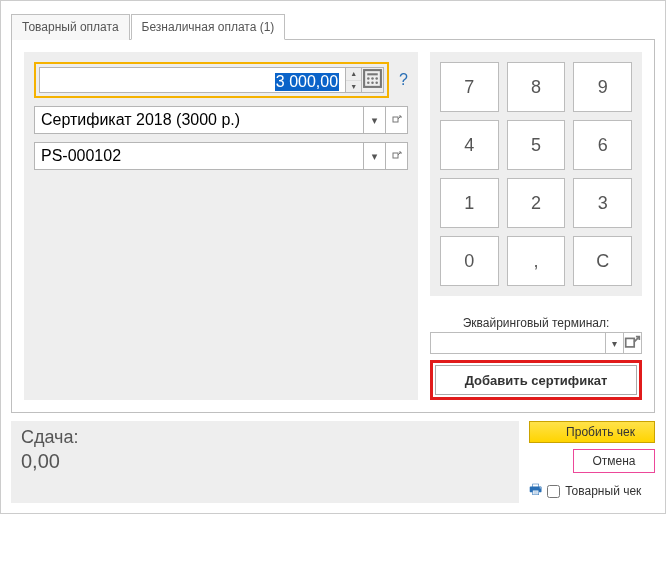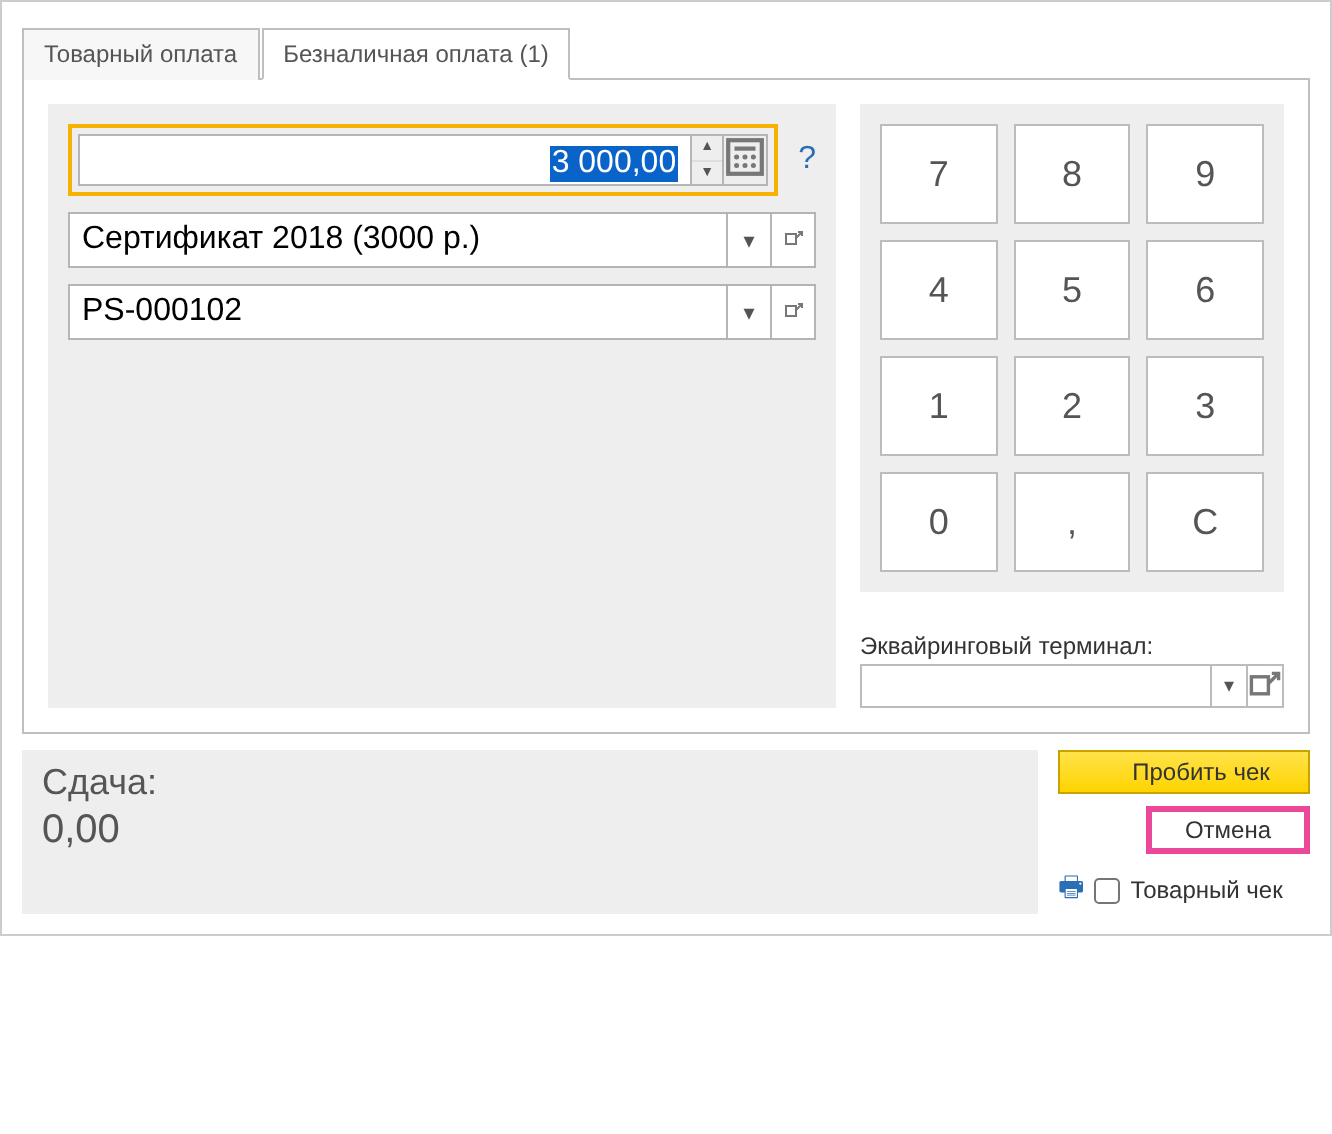--- a/index.html
+++ b/index.html
@@ -23,35 +23,35 @@
   .amount-wrap { flex: 1 1 auto; display: flex; align-items: center; }
   .amount-outer { border: 2px solid #f5b200; padding: 3px; display: flex; flex: 1; }
   .amount-spinners { display: flex; flex-direction: column; border: 1px solid #b5b5b5; border-left: none; width: 16px; }
   .amount-spinners div { flex: 1; display:flex; align-items:center; justify-content:center; font-size: 7px; color:#555; border-bottom:1px solid #ddd; cursor:pointer;}
   .amount-spinners div:last-child{border-bottom:none;}
   .help { color: #2a6fb5; margin-left: 10px; font-size: 16px; cursor: pointer; align-self: center;}
   
   .right-col { width: 212px; }
   .keypad { background: #eee; padding: 10px; display: grid; grid-template-columns: repeat(3, 1fr); gap: 8px; }
   .key { height: 50px; border: 1px solid #bcbcbc; background: #fff; display: flex; align-items: center; justify-content: center; font-size: 18px; color: #555; cursor:pointer; }
-  .rt-label { font-size: 12px; color: #333; margin: 20px 0 2px; }
+  .rt-label { font-size: 12px; color: #333; margin: 20px 0 2px; text-align: center; }
   .terminal-row { display: flex; }
   .terminal-row input { flex:1; border:1px solid #bcbcbc; height:22px; padding: 2px 4px; font-size:12px; background:#fff; }
   .terminal-row .btn-sm { width:18px; border:1px solid #bcbcbc; border-left:none; background:#fff; display:flex; align-items:center; justify-content:center; font-size:10px; cursor:pointer; color:#555;}
   .big-btn { display:block; width:100%; margin-top:8px; height:30px; border:1px solid #aaa; background:#fff; font-size:13px; font-weight:bold; color:#333; cursor:pointer; }
   .highlight-red { border: 3px solid #e11b1b; padding: 2px; margin-top: 6px; }
   .highlight-red .big-btn{ margin-top:0; }
   
   .footer { margin-top: 8px; display: flex; gap: 10px; align-items: stretch; }
   .change-box { flex:1; background: #eee; padding: 6px 10px; }
   .change-box .lbl { font-size: 18px; color:#555; }
   .change-box .val { font-size: 20px; color:#555; margin-top:2px; }
   .footer-right { width: 126px; display:flex; flex-direction:column; gap:6px; }
   .btn-yellow { height:22px; border:1px solid #caa300; background: linear-gradient(#ffe24a,#ffd400); font-size:12px; font-weight:normal; color:#333; cursor:pointer;padding-left:23px; }
-  .btn-grey { height:24px; border:3px solid #ec4899; background:#fff; font-size:12px; color:#333; cursor:pointer;margin-left:44px;}
+  .btn-grey { height:24px; border:1px solid #ec4899; background:#fff; font-size:12px; color:#333; cursor:pointer;margin-left:44px;}
   .chk-row { display:flex; align-items:center; gap:5px; font-size:12px; color:#333; }
   .chk-row input { margin:0; }
   .printer-icon { color:#2a6fb5; font-size:14px; }
   .hidden-sel { background:#0a63c9; color:#fff; padding: 0 1px;}
   .amount-display { flex:1; text-align:right; border:1px solid #b5b5b5; height:26px; font-size:16px; padding:3px 6px 0 0; background:#fff; display:flex; justify-content:flex-end; align-items:center;}
 </style>
 </head>
 <body>
 
 <div class="window">
@@ -145,20 +145,23 @@
           <div class="btn-sm">▾</div>
           <div class="btn-sm">
             <svg viewBox="0 0 10 10">
                 <rect x="1" y="2" width="5" height="5" fill="none" stroke="#777"></rect>
                 <path d="M7 1 L9 1 L9 3" fill="none" stroke="#777"></path>
                 <line x1="6" y1="4" x2="9" y2="1" stroke="#777"></line>
               </svg>
           </div>
         </div>
 
+        <div class="highlight-red">
+          <button class="big-btn">Добавить сертификат</button>
+        </div>
       </div>
     </div>
   </div>
 
   <div class="footer">
     <div class="change-box">
       <div class="lbl">Сдача:</div>
       <div class="val">0,00</div>
     </div>
     <div class="footer-right">

